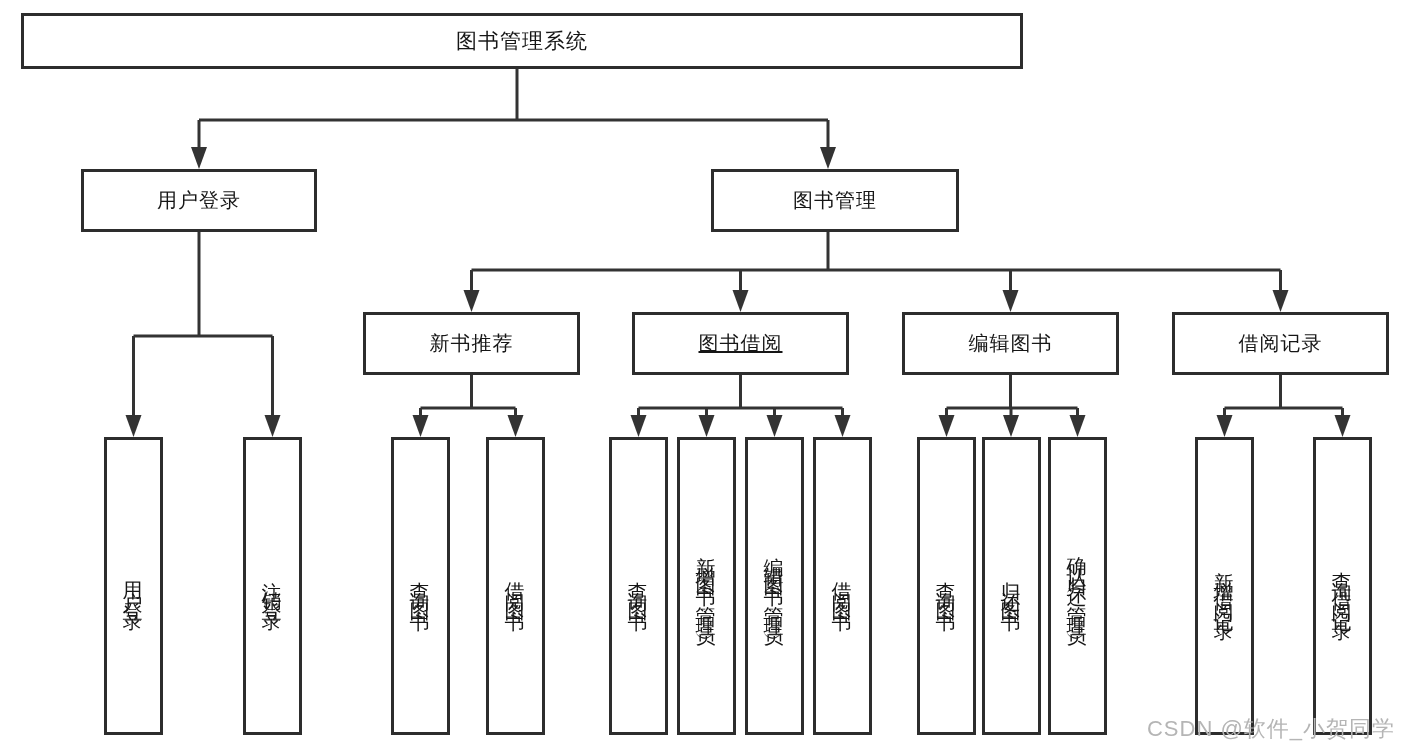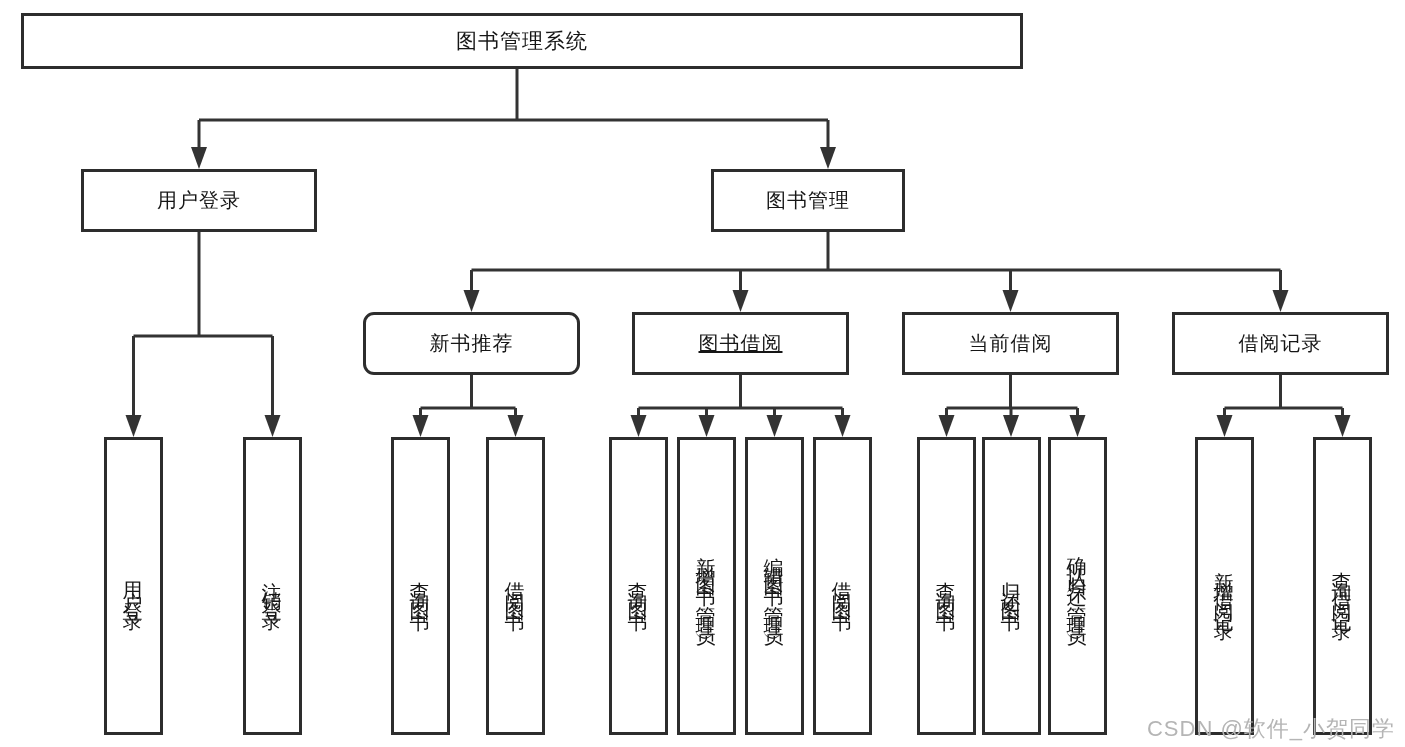--- a/index.html
+++ b/index.html
@@ -131,25 +131,25 @@
       <line x1="1224.5" y1="408" x2="1224.5" y2="422"></line>
       <polygon points="1216.5,415 1232.5,415 1224.5,437"></polygon>
       <line x1="1342.5" y1="408" x2="1342.5" y2="422"></line>
       <polygon points="1334.5,415 1350.5,415 1342.5,437"></polygon>
     </g>
   </svg>
 
   <div class="box root">图书管理系统</div>
 
   <div class="box l2" style="left:81px;">用户登录</div>
-  <div class="box l2" style="left:711px;width:194px;">图书管理</div>
+  <div class="box l2" style="left:711px;width:248px;">图书管理</div>
 
-  <div class="box l3" style="left:363px;border-radius:11px;">新书推荐</div>
+  <div class="box l3" style="left:363px;">新书推荐</div>
   <div class="box l3" style="left:632px;text-decoration:underline;">图书借阅</div>
-  <div class="box l3" style="left:902px;">当前借阅</div>
+  <div class="box l3" style="left:902px;">编辑图书</div>
   <div class="box l3" style="left:1172px;">借阅记录</div>
 
   <div class="box leaf" style="left:104px;">用户登录</div>
   <div class="box leaf" style="left:243px;">注销登录</div>
 
   <div class="box leaf" style="left:391px;">查询图书</div>
   <div class="box leaf" style="left:486px;">借阅图书</div>
 
   <div class="box leaf" style="left:609px;">查询图书</div>
   <div class="box leaf" style="left:677px;">新增图书（管理员）</div>

